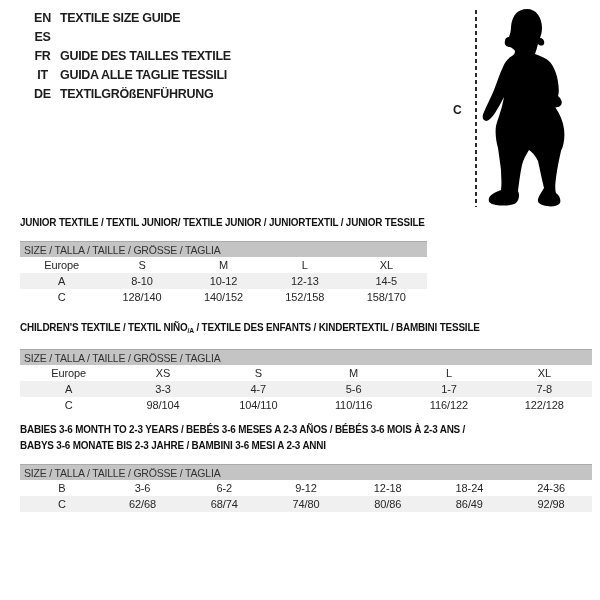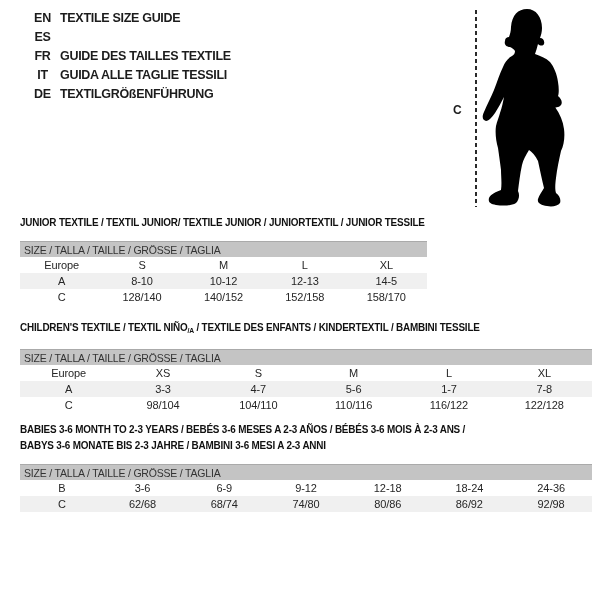--- a/index.html
+++ b/index.html
@@ -193,33 +193,33 @@
     <table class="size-table">
       <thead>
         <tr>
             <th colspan="7">SIZE / TALLA / TAILLE / GRÖSSE / TAGLIA</th>
           </tr>
       </thead>
       <tbody>
           <tr>
             <td>B</td>
             <td>3-6</td>
-            <td>6-9</td>
+            <td>6-2</td>
             <td>9-12</td>
             <td>12-18</td>
             <td>18-24</td>
             <td>24-36</td>
           </tr>
           <tr>
             <td>C</td>
             <td>62/68</td>
             <td>68/74</td>
             <td>74/80</td>
             <td>80/86</td>
-            <td>86/92</td>
+            <td>86/49</td>
             <td>92/98</td>
           </tr>
         </tbody>
     </table>
   </div>
 
 
 </div>
 
 </body></html>

